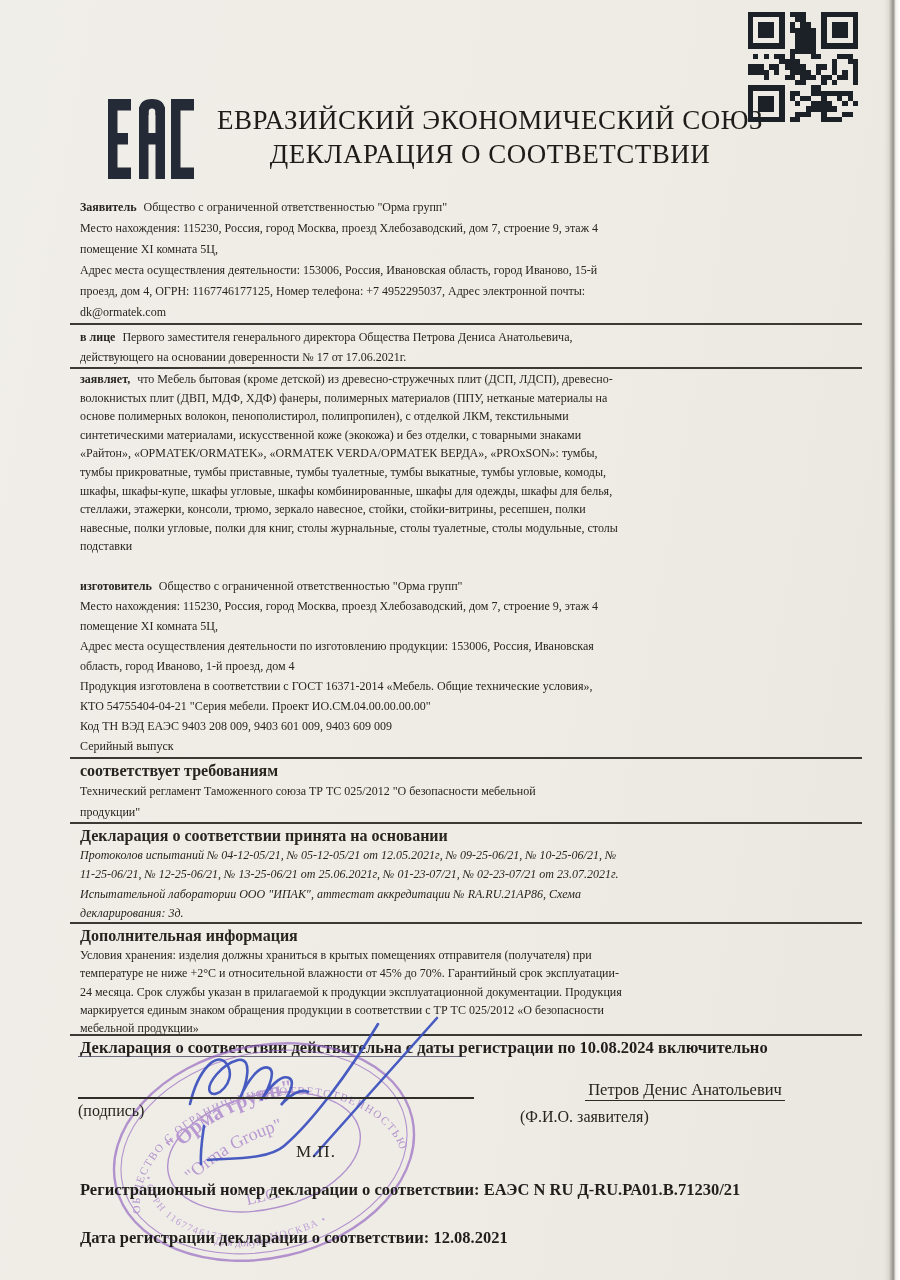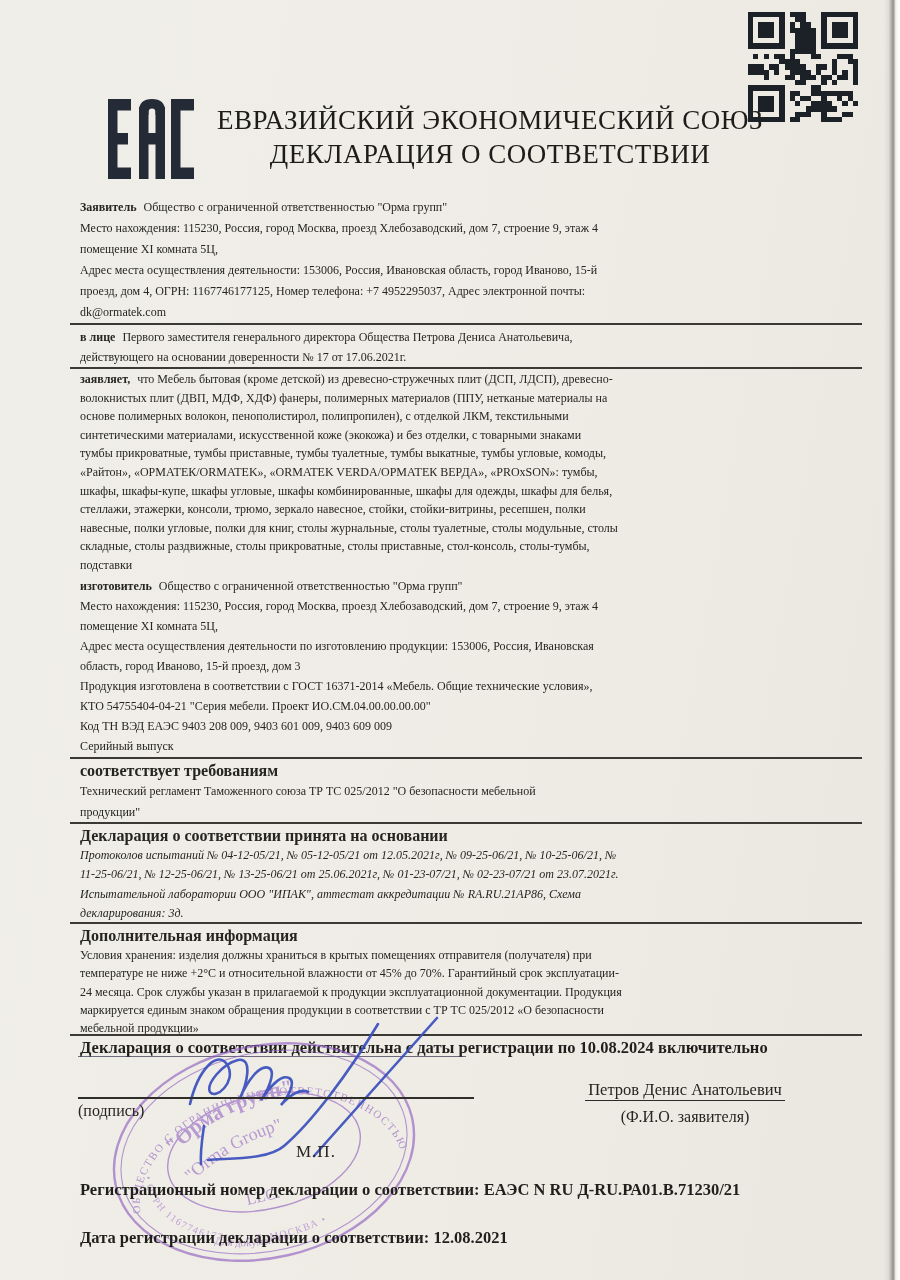--- a/index.html
+++ b/index.html
@@ -20,21 +20,21 @@
   .lh194 .ln{line-height:19.4px;font-style:italic;}
   .lh18 .ln{line-height:18.3px;}
   .sect-title{font-weight:bold;font-size:16px;line-height:21px;}
   .rule{position:absolute;left:70px;width:792px;border-top:2px solid #3a3933;height:0;}
   .boldline{position:absolute;left:80px;width:795px;font-weight:bold;font-size:16.5px;color:#201f1c;}
   .artifact-underline{position:absolute;left:78px;top:1056px;width:388px;border-top:1.6px solid #3f3d55;opacity:.75;height:0;}
   .sig-line{position:absolute;left:78px;top:1097px;width:396px;border-bottom:2px solid #2f2e29;height:0;}
   .sig-caption{position:absolute;left:78px;top:1102px;width:396px;text-align:left;font-size:16px;}
   .fio{position:absolute;left:520px;top:1080px;width:330px;text-align:center;font-size:16.5px;}
   .fio .uline{border-bottom:1.5px solid #2c2b27;padding:0 3px 1px 3px;}
-  .fio-caption{position:absolute;left:520px;top:1108px;width:330px;text-align:center;font-size:16px;}
+  .fio-caption{position:absolute;left:520px;top:1108px;width:330px;text-align:left;font-size:16px;}
   .mp{position:absolute;left:296px;top:1142px;font-size:17px;letter-spacing:1px;}
   .eac-logo{position:absolute;left:108px;top:99px;}
   .qr{position:absolute;left:748px;top:11px;}
   .stamp{position:absolute;left:96px;top:1036px;opacity:.62;}
   .signature{position:absolute;left:150px;top:1008px;}
 </style>
 </head>
 <body>
 
 <div class="page">
@@ -310,35 +310,34 @@
     <div class="ln">действующего на основании доверенности № 17 от 17.06.2021г.</div>
   </div>
 
   <div class="rule" style="top:367px"></div>
 
   <div class="blk lh186" style="top:370px">
     <div class="ln"><b class="lead">заявляет,</b><span>что Мебель бытовая (кроме детской) из древесно-стружечных плит (ДСП, ЛДСП), древесно-</span></div>
     <div class="ln">волокнистых плит (ДВП, МДФ, ХДФ) фанеры, полимерных материалов (ППУ, нетканые материалы на</div>
     <div class="ln">основе полимерных волокон, пенополистирол, полипропилен), с отделкой ЛКМ, текстильными</div>
     <div class="ln">синтетическими материалами, искусственной коже (экокожа) и без отделки, с товарными знаками</div>
+    <div class="ln">«Райтон», «ОРМАТЕК/ORMATEK», «ORMATEK VERDA/ОРМАТЕК ВЕРДА», «PROxSON»: тумбы,</div>
     <div class="ln">тумбы прикроватные, тумбы приставные, тумбы туалетные, тумбы выкатные, тумбы угловые, комоды,</div>
-    <div class="ln">«Райтон», «ОРМАТЕК/ORMATEK», «ORMATEK VERDA/ОРМАТЕК ВЕРДА», «PROxSON»: тумбы,</div>
     <div class="ln">шкафы, шкафы-купе, шкафы угловые, шкафы комбинированные, шкафы для одежды, шкафы для белья,</div>
     <div class="ln">стеллажи, этажерки, консоли, трюмо, зеркало навесное, стойки, стойки-витрины, ресепшен, полки</div>
     <div class="ln">навесные, полки угловые, полки для книг, столы журнальные, столы туалетные, столы модульные, столы</div>
-    <div class="ln">складные, столы раздвижные, столы прикроватные, столы приставные, стол-консоль, столы-тумбы,</div>
     <div class="ln">подставки</div>
   </div>
 
   <div class="blk lh20" style="top:576px">
     <div class="ln"><b class="lead">изготовитель</b><span>Общество с ограниченной ответственностью "Орма групп"</span></div>
     <div class="ln">Место нахождения: 115230, Россия, город Москва, проезд Хлебозаводский, дом 7, строение 9, этаж 4</div>
     <div class="ln">помещение XI комната 5Ц,</div>
     <div class="ln">Адрес места осуществления деятельности по изготовлению продукции: 153006, Россия, Ивановская</div>
-    <div class="ln">область, город  Иваново, 15-й проезд, дом 3</div>
+    <div class="ln">область, город  Иваново, 1-й проезд, дом 4</div>
     <div class="ln">Продукция изготовлена в соответствии с ГОСТ 16371-2014 «Мебель. Общие технические условия»,</div>
     <div class="ln">КТО 54755404-04-21 "Серия мебели. Проект  ИО.СМ.04.00.00.00.00"</div>
     <div class="ln">Код ТН ВЭД ЕАЭС  9403 208 009, 9403 601 009, 9403 609 009</div>
     <div class="ln">Серийный выпуск</div>
   </div>
 
   <div class="rule" style="top:757px"></div>
 
   <div class="blk" style="top:760px">
     <div class="sect-title">соответствует требованиям</div>

